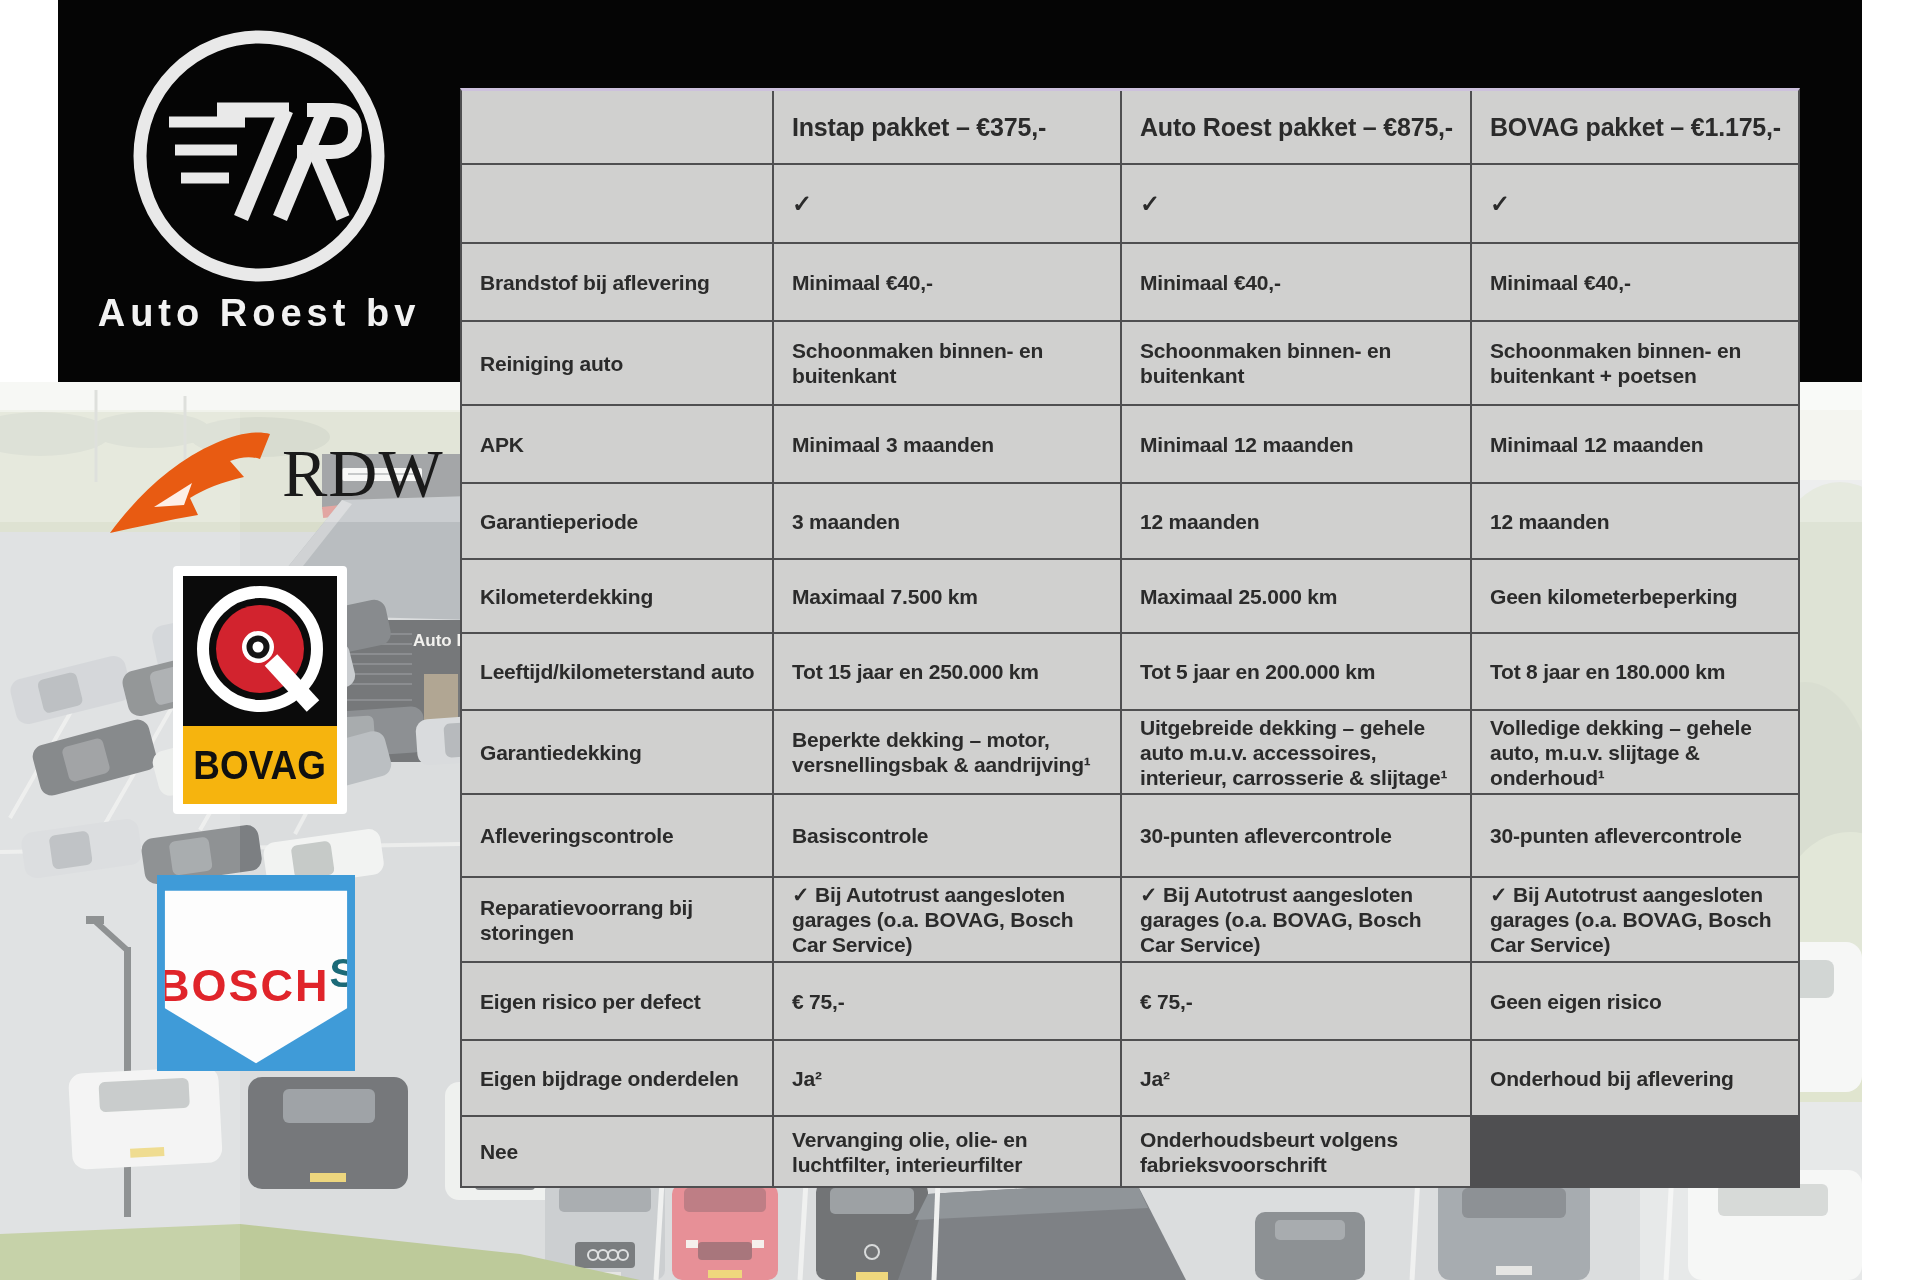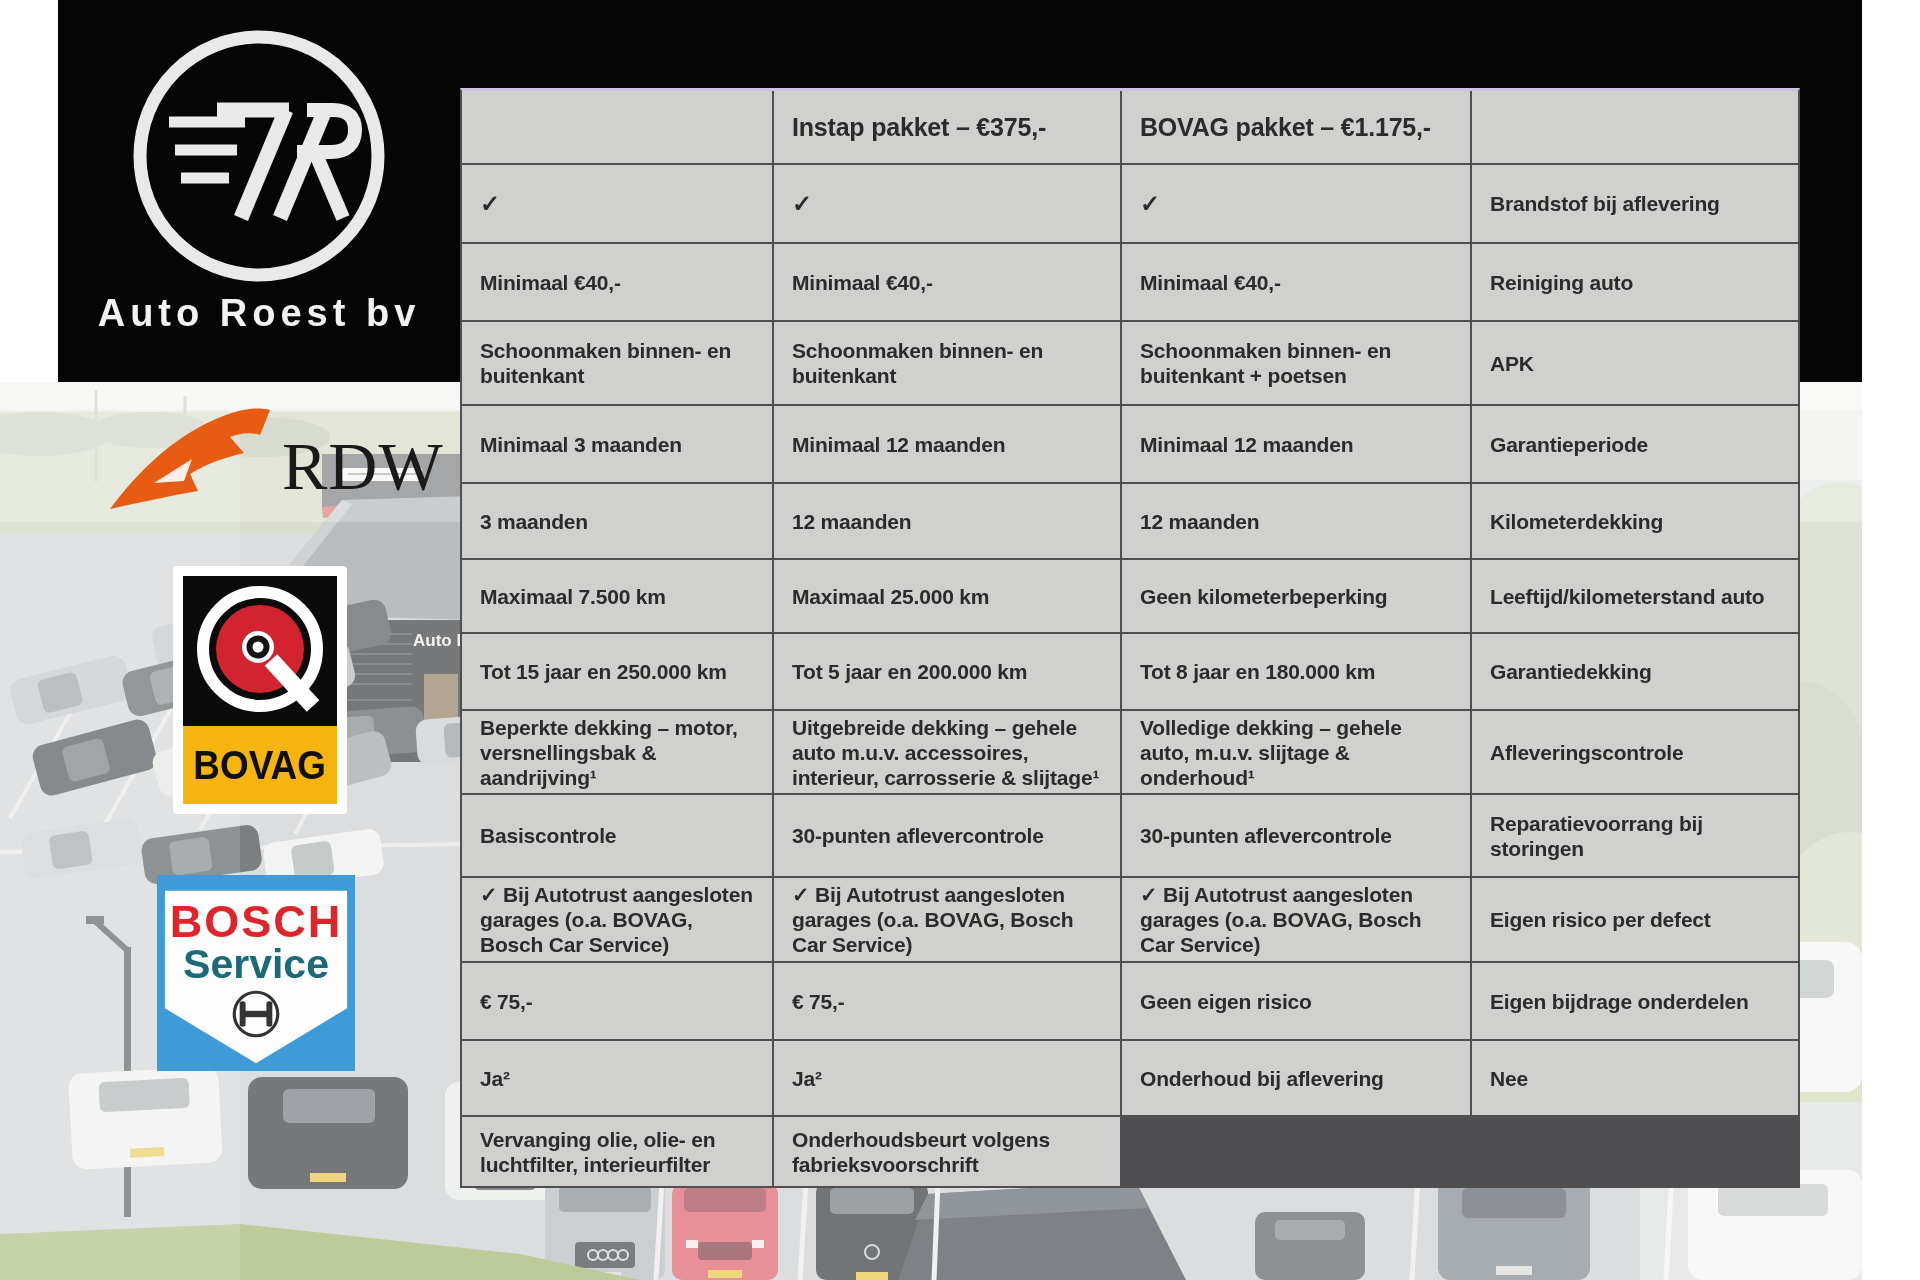--- a/index.html
+++ b/index.html
@@ -22,34 +22,34 @@
        grid-template-columns:310px 346px 348px 326px;
        grid-template-rows:72px 77px 76px 82px 76px 74px 72px 75px 82px 81px 83px 76px 74px 69px;
        gap:2px;}
   .c{background:#d0d0cf;display:flex;align-items:center;padding:5px 14px 5px 18px;
      font-weight:bold;font-size:21px;line-height:25px;color:#2b2b2b;letter-spacing:-0.2px;
      overflow:hidden;}
   .h{font-size:25px;line-height:28px;}
   .ck{font-size:24px;}
 
   
-  .rdw{position:absolute;left:104px;top:397px;display:flex;align-items:center;}
+  .rdw{position:absolute;left:104px;top:421px;display:flex;align-items:flex-start;}
   .rdw-text{font-family:"Liberation Serif",serif;font-size:68px;line-height:1;color:#1a1a1a;
             margin:18px 0 0 8px;letter-spacing:1px;}
 
   .bovag{position:absolute;left:173px;top:566px;width:174px;height:248px;background:#ffffff;
          border-radius:4px;box-sizing:border-box;padding:10px;}
   .bovag-top{width:154px;height:150px;background:#0b0b0b;}
   .bovag-bottom{width:154px;height:78px;background:#f6b40e;display:flex;align-items:center;justify-content:center;}
   .bovag-bottom span{font-size:41px;font-weight:bold;color:#101010;transform:scaleX(0.9);letter-spacing:0px;}
 
   .bosch{position:absolute;left:157px;top:875px;width:198px;height:196px;background:#3f9bd8;}
   .bosch-shield{position:absolute;left:0;top:0;width:198px;height:196px;background:#fdfdfd;
                 clip-path:polygon(4% 8%,96% 8%,96% 68%,50% 96%,4% 68%);
-                display:flex;flex-direction:column;align-items:center;}
+                display:flex;flex-direction:row;align-items:center;}
   .bosch-b{margin-top:24px;font-size:45px;font-weight:bold;color:#e0242a;letter-spacing:2px;line-height:1;}
   .bosch-s{margin-top:0;font-size:41px;font-weight:bold;color:#1b6a78;line-height:1;}
 </style>
 </head>
 <body>
 
 <div class="stage">
 
   <div class="photo">
     <svg width="1862" height="898" viewBox="0 0 1862 898">
@@ -268,20 +268,21 @@
         <path d="M178,84 L204,84 C220,84 226,92 226,104 C226,118 218,126 202,126 L168,126"></path>
         <line x1="186" y1="126" x2="214" y2="192"></line>
       </g>
     </svg>
     <div class="wordmark">Auto Roest bv</div>
   </div>
 
   <div class="tbl">
     <div class="c h"></div>
     <div class="c h">Instap pakket – €375,-</div>
+    <div class="c h">Auto Roest pakket – €875,-</div>
     <div class="c h">BOVAG pakket – €1.175,-</div>
 
     <div class="c"></div>
     <div class="c ck">✓</div>
     <div class="c ck">✓</div>
     <div class="c ck">✓</div>
 
     <div class="c">Brandstof bij aflevering</div>
     <div class="c">Minimaal €40,-</div>
     <div class="c">Minimaal €40,-</div>

